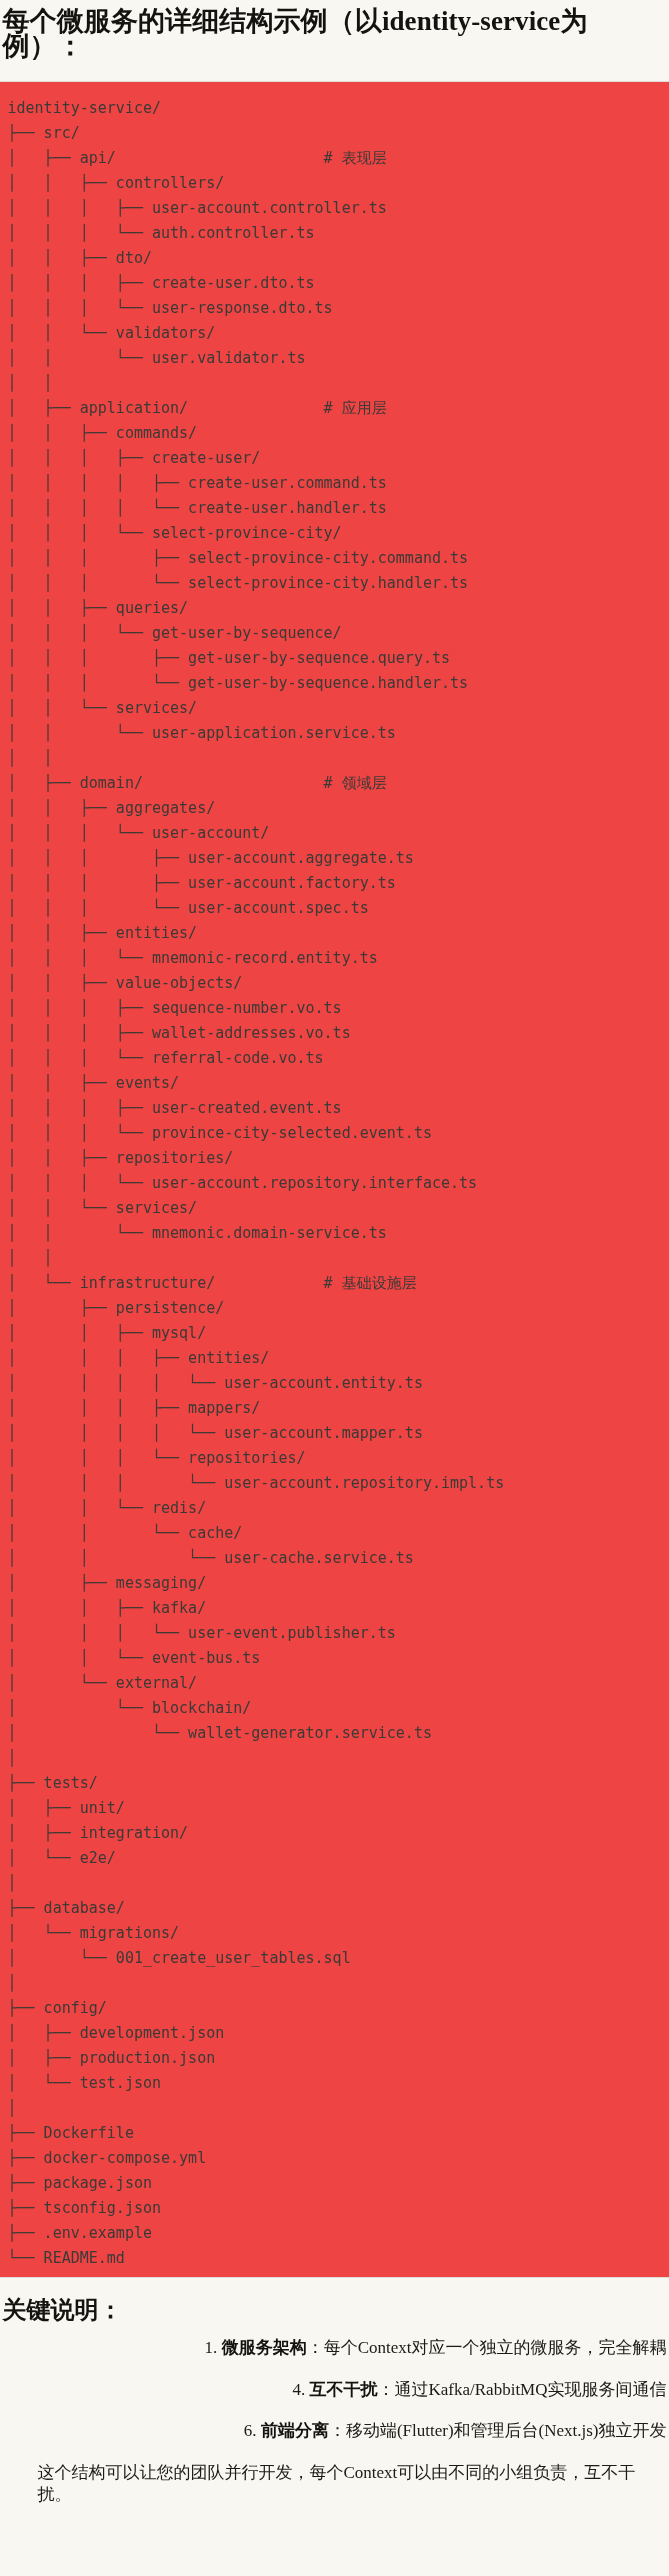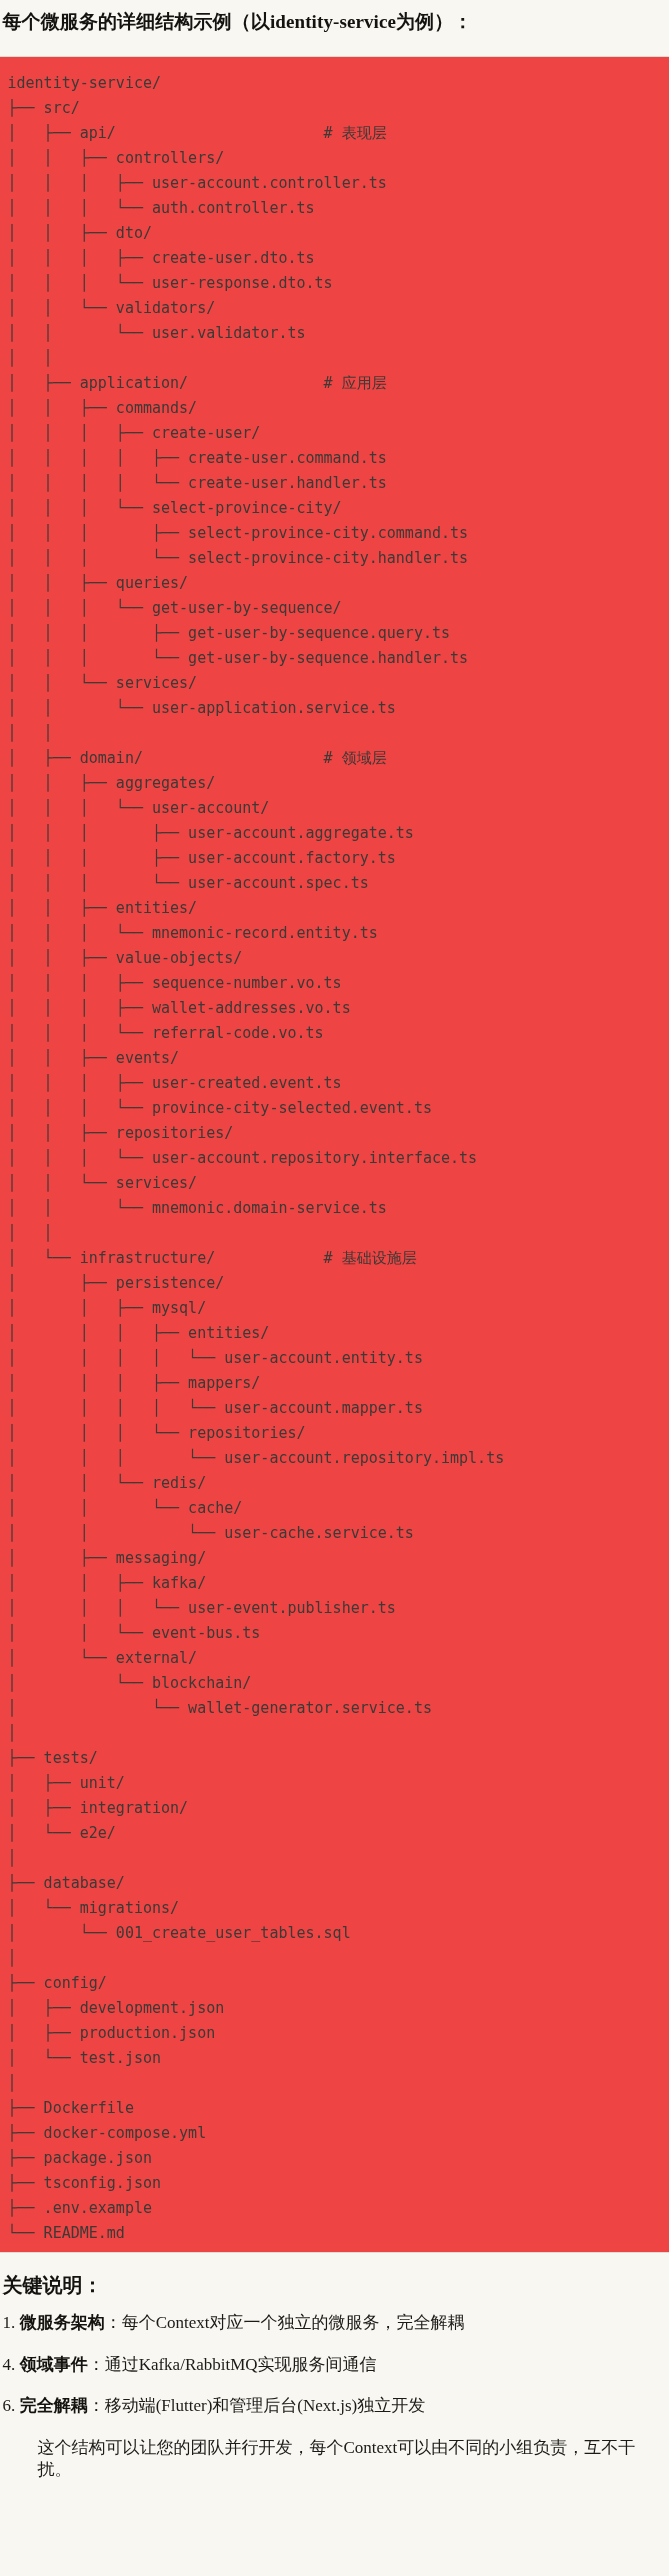--- a/index.html
+++ b/index.html
@@ -6,21 +6,21 @@
   html { background: #f8f7f2; }
   body {
     width: 669px;
     min-height: 2576px;
     background: #f8f7f2;
     color: #1c1b17;
     font-family: "Liberation Serif", serif;
     padding: 8.8px 2.5px 8.1px 2.5px;
   }
   h1.page-title {
-    font-size: 19px;
+    font-size: 27px;
     line-height: 25px;
     font-weight: 700;
     color: #141310;
     letter-spacing: 0.1px;
   }
   .code-block {
     margin-top: 22px;
     margin-left: -2.5px;
     margin-right: -2.5px;
     background: #ef4444;
@@ -32,27 +32,27 @@
   pre.tree {
     font-family: "DejaVu Sans Mono", monospace;
     font-size: 15px;
     line-height: 25px;
     color: #3a3a36;
     white-space: pre;
     font-variant-ligatures: none;
   }
   h2.notes-heading {
     margin-top: 20.6px;
-    font-size: 20px;
+    font-size: 24px;
     line-height: 25px;
     font-weight: 700;
     color: #141310;
     margin-bottom: 13.8px;
   }
-  .notes-list { list-style: none; }
+  .notes-list { list-style: none; text-align: right; }
   .note-item {
     font-size: 17px;
     line-height: 22.5px;
     margin-bottom: 19px;
     color: #1c1b17;
   }
   .note-num { margin-right: 4.4px; }
   .note-label { font-weight: 700; color: #141310; }
   .closing {
     margin-top: 11.3px;
@@ -157,21 +157,21 @@
 └── README.md</pre>
 </section>
 
 <h2 class="notes-heading">关键说明：</h2>
 
 <div class="notes-list">
   <div class="note-item">
     <span class="note-num">1.</span><span class="note-label">微服务架构</span><span class="note-text">：每个Context对应一个独立的微服务，完全解耦</span>
   </div>
   <div class="note-item">
-    <span class="note-num">4.</span><span class="note-label">领域事件</span><span class="note-text">：通过Kafka/RabbitMQ实现服务间通信</span>
+    <span class="note-num">4.</span><span class="note-label">互不干扰</span><span class="note-text">：通过Kafka/RabbitMQ实现服务间通信</span>
   </div>
   <div class="note-item">
-    <span class="note-num">6.</span><span class="note-label">完全解耦</span><span class="note-text">：移动端(Flutter)和管理后台(Next.js)独立开发</span>
+    <span class="note-num">6.</span><span class="note-label">前端分离</span><span class="note-text">：移动端(Flutter)和管理后台(Next.js)独立开发</span>
   </div>
 </div>
 
 <p class="closing">这个结构可以让您的团队并行开发，每个Context可以由不同的小组负责，互不干扰。</p>
 
 
 </body></html>

